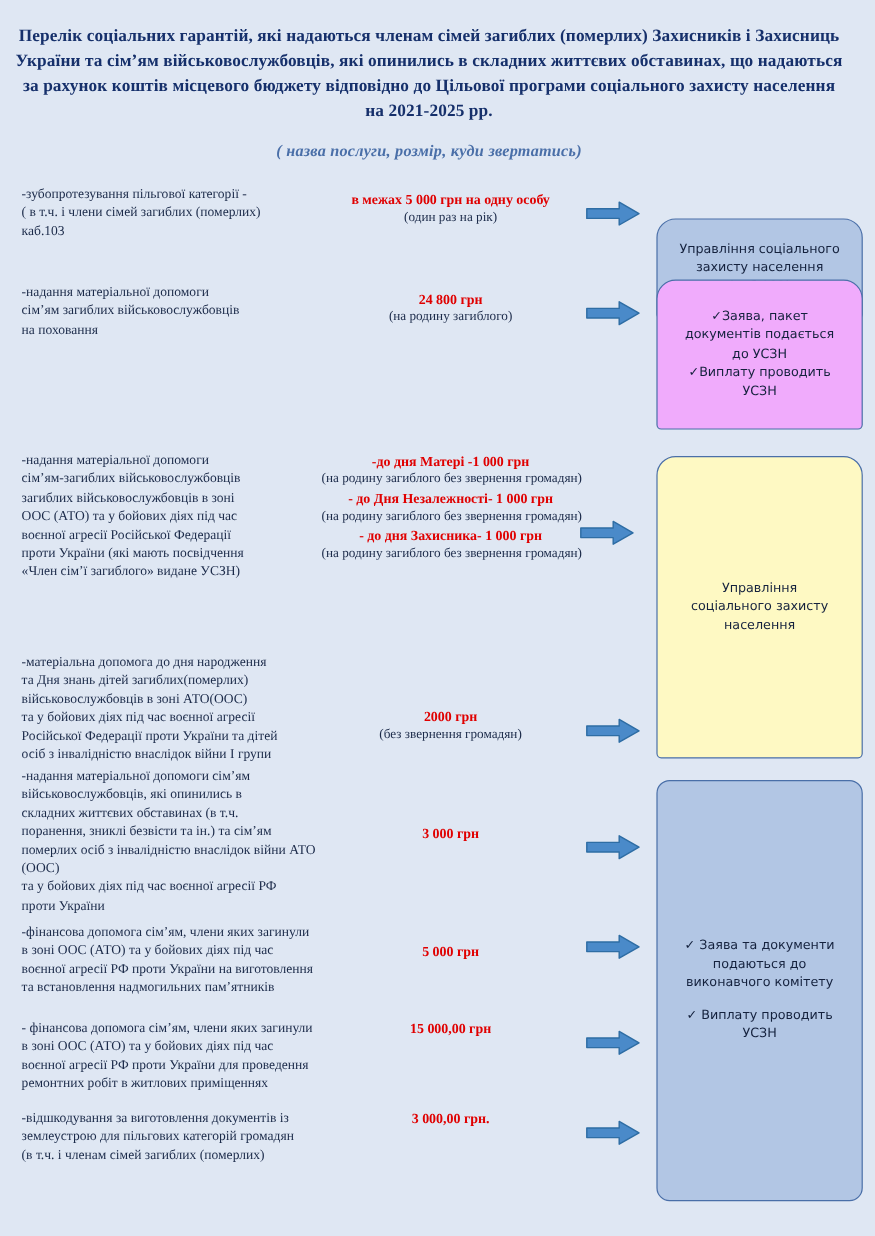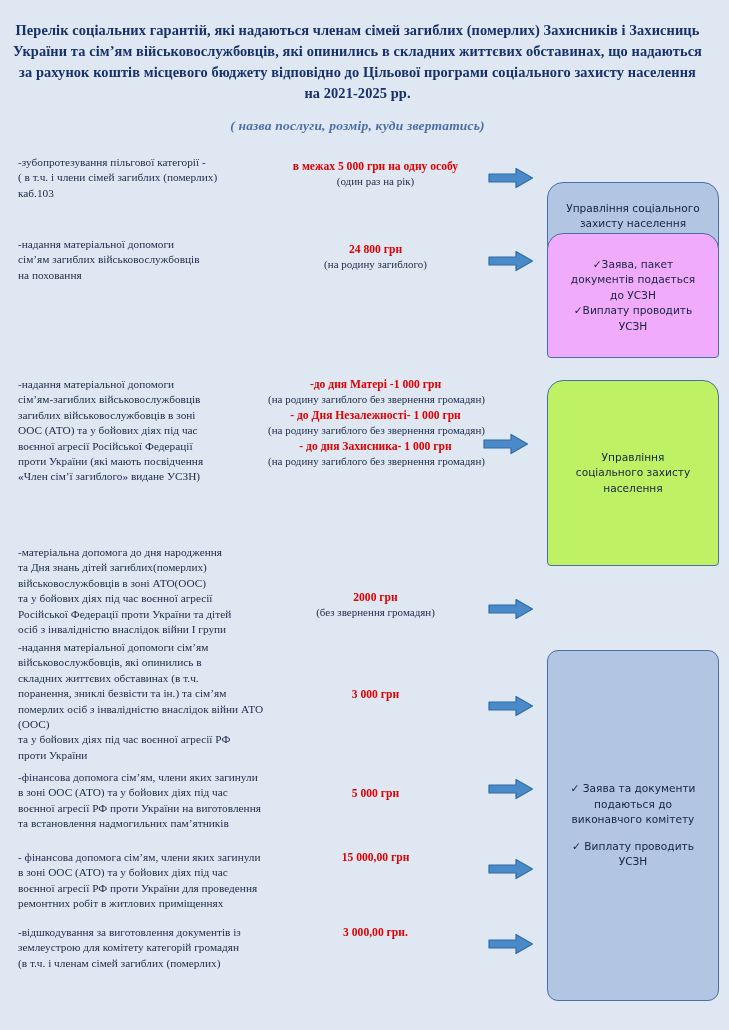--- a/index.html
+++ b/index.html
@@ -293,21 +293,21 @@
           </div>
           <div class="arrow" style="left: 488px; top: 8px;">
             <svg viewBox="0 0 46 22" xmlns="http://www.w3.org/2000/svg">
               <polygon points="1,7 28,7 28,1.5 44.5,11 28,20.5 28,15 1,15" fill="#4a8ac9" stroke="#2e6da4" stroke-width="1.2" stroke-linejoin="round"></polygon>
             </svg>
           </div>
         </div>
         <div class="row" style="top: 775px;">
           <div class="row-desc">
             <div>-відшкодування за виготовлення документів із</div>
-            <div>землеустрою для комітету категорій громадян</div>
+            <div>землеустрою для пільгових категорій громадян</div>
             <div>(в т.ч. і членам сімей загиблих (померлих)</div>
           </div>
           <div class="row-amount" style="top: 0px;">
             <div class="amt-group">
               <div class="amt-main" style="color: rgb(224, 0, 0);">3 000,00 грн.</div>
             </div>
           </div>
           <div class="arrow" style="left: 488px; top: 8px;">
             <svg viewBox="0 0 46 22" xmlns="http://www.w3.org/2000/svg">
               <polygon points="1,7 28,7 28,1.5 44.5,11 28,20.5 28,15 1,15" fill="#4a8ac9" stroke="#2e6da4" stroke-width="1.2" stroke-linejoin="round"></polygon>
@@ -325,21 +325,21 @@
         </div>
         <div class="panel" style="top: 83px; height: 125px; background: #f0abfc; border-color: rgb(74, 111, 168);">
           <div class="panel-text">
             <span class="ln">✓Заява, пакет</span>
             <span class="ln">документів подається</span>
             <span class="ln">до УСЗН</span>
             <span class="ln">✓Виплату проводить</span>
             <span class="ln">УСЗН</span>
           </div>
         </div>
-        <div class="panel" style="top: 230px; height: 186px; background: #bef264; border-color: rgb(74, 111, 168);">
+        <div class="panel" style="top: 230px; height: 252px; background: #fef9c3; border-color: rgb(74, 111, 168);">
           <div class="panel-text">
             <span class="ln">Управління</span>
             <span class="ln">соціального захисту</span>
             <span class="ln">населення</span>
           </div>
         </div>
         <div class="panel" style="top: 500px; height: 351px; background: rgb(178, 198, 228); border-color: rgb(74, 111, 168); border-radius: 11px;">
           <div class="panel-text">
             <span class="ln">✓ Заява та документи</span>
             <span class="ln">подаються до</span>

